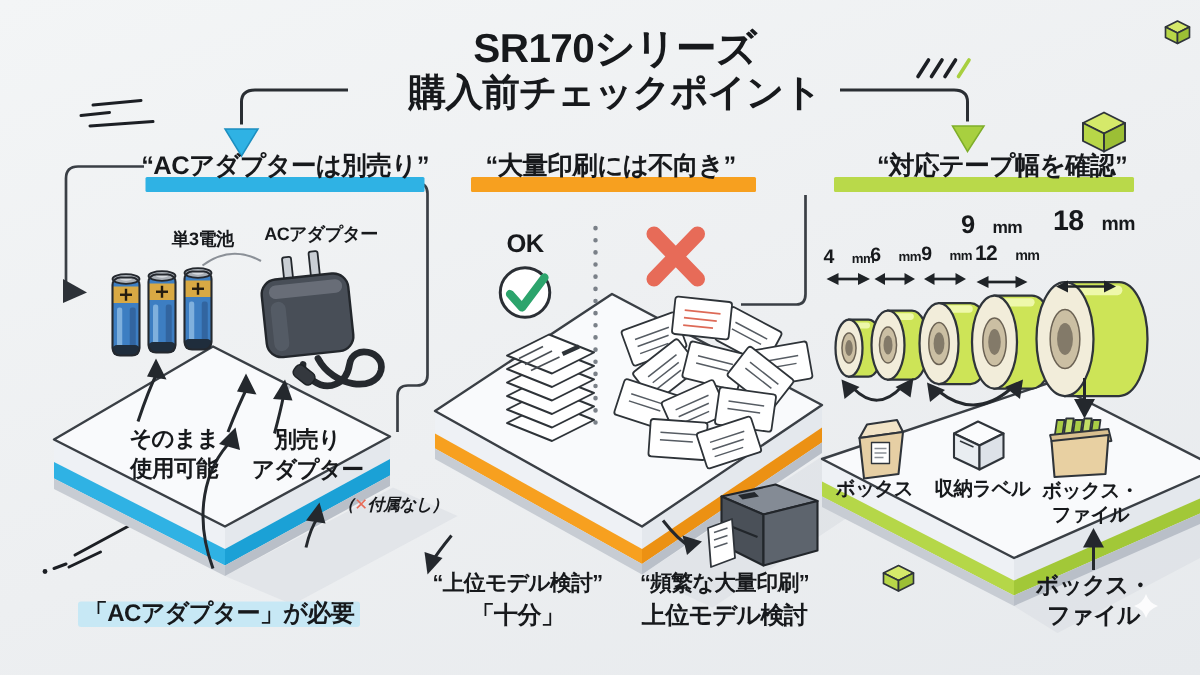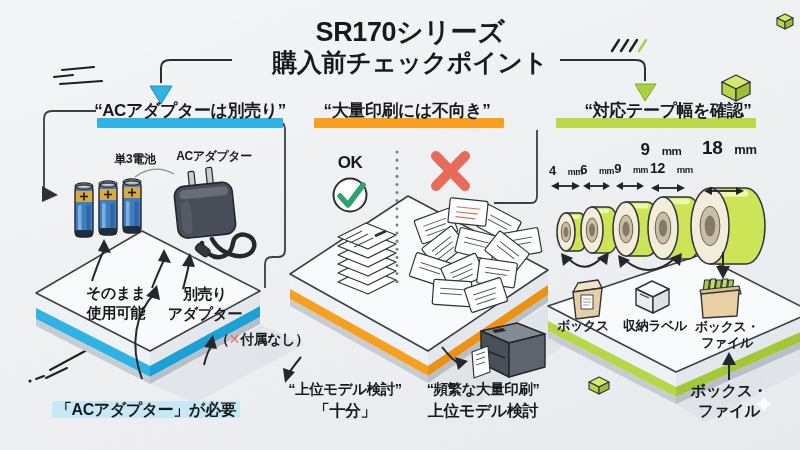--- a/index.html
+++ b/index.html
@@ -13,21 +13,21 @@
   .bar.cyan{background:#2fb2e4;}
   .bar.orange{background:#f7a01f;}
   .bar.lime{background:#b9d94a;}
   .txt{position:absolute;z-index:3;font-weight:900;text-align:center;
        letter-spacing:-0.4px;line-height:1.25;white-space:nowrap;color:#17191c;}
   .t-title1{font-size:27px;}
   .t-title2{font-size:25px;}
   .t-hdr{font-size:17px;}
   .t-lbl{font-size:12px;font-weight:800;}
   .t-note{font-size:15px;font-weight:800;line-height:20px;}
-  .t-small{font-size:14px;font-weight:800;}
+  .t-small{font-size:11px;font-weight:800;font-style:italic;}
   .t-foot{font-size:16px;}
   .t-foot-sm{font-size:14.5px;}
   .t-ok{font-size:17px;}
   .t-use{font-size:13px;font-weight:800;line-height:16px;}
   .t-callout{font-size:15.5px;line-height:20px;}
   .sz{font-weight:900;}
   .sz .unit{font-size:68%;font-weight:800;margin-left:12px;}
   .s13{font-size:13px;} .s14{font-size:14px;} .s17{font-size:17px;} .s19{font-size:19px;}
   .red{color:#e76b58;font-weight:900;}
   .hl{background:#c7e8f5;padding:0 4px;border-radius:2px;}

